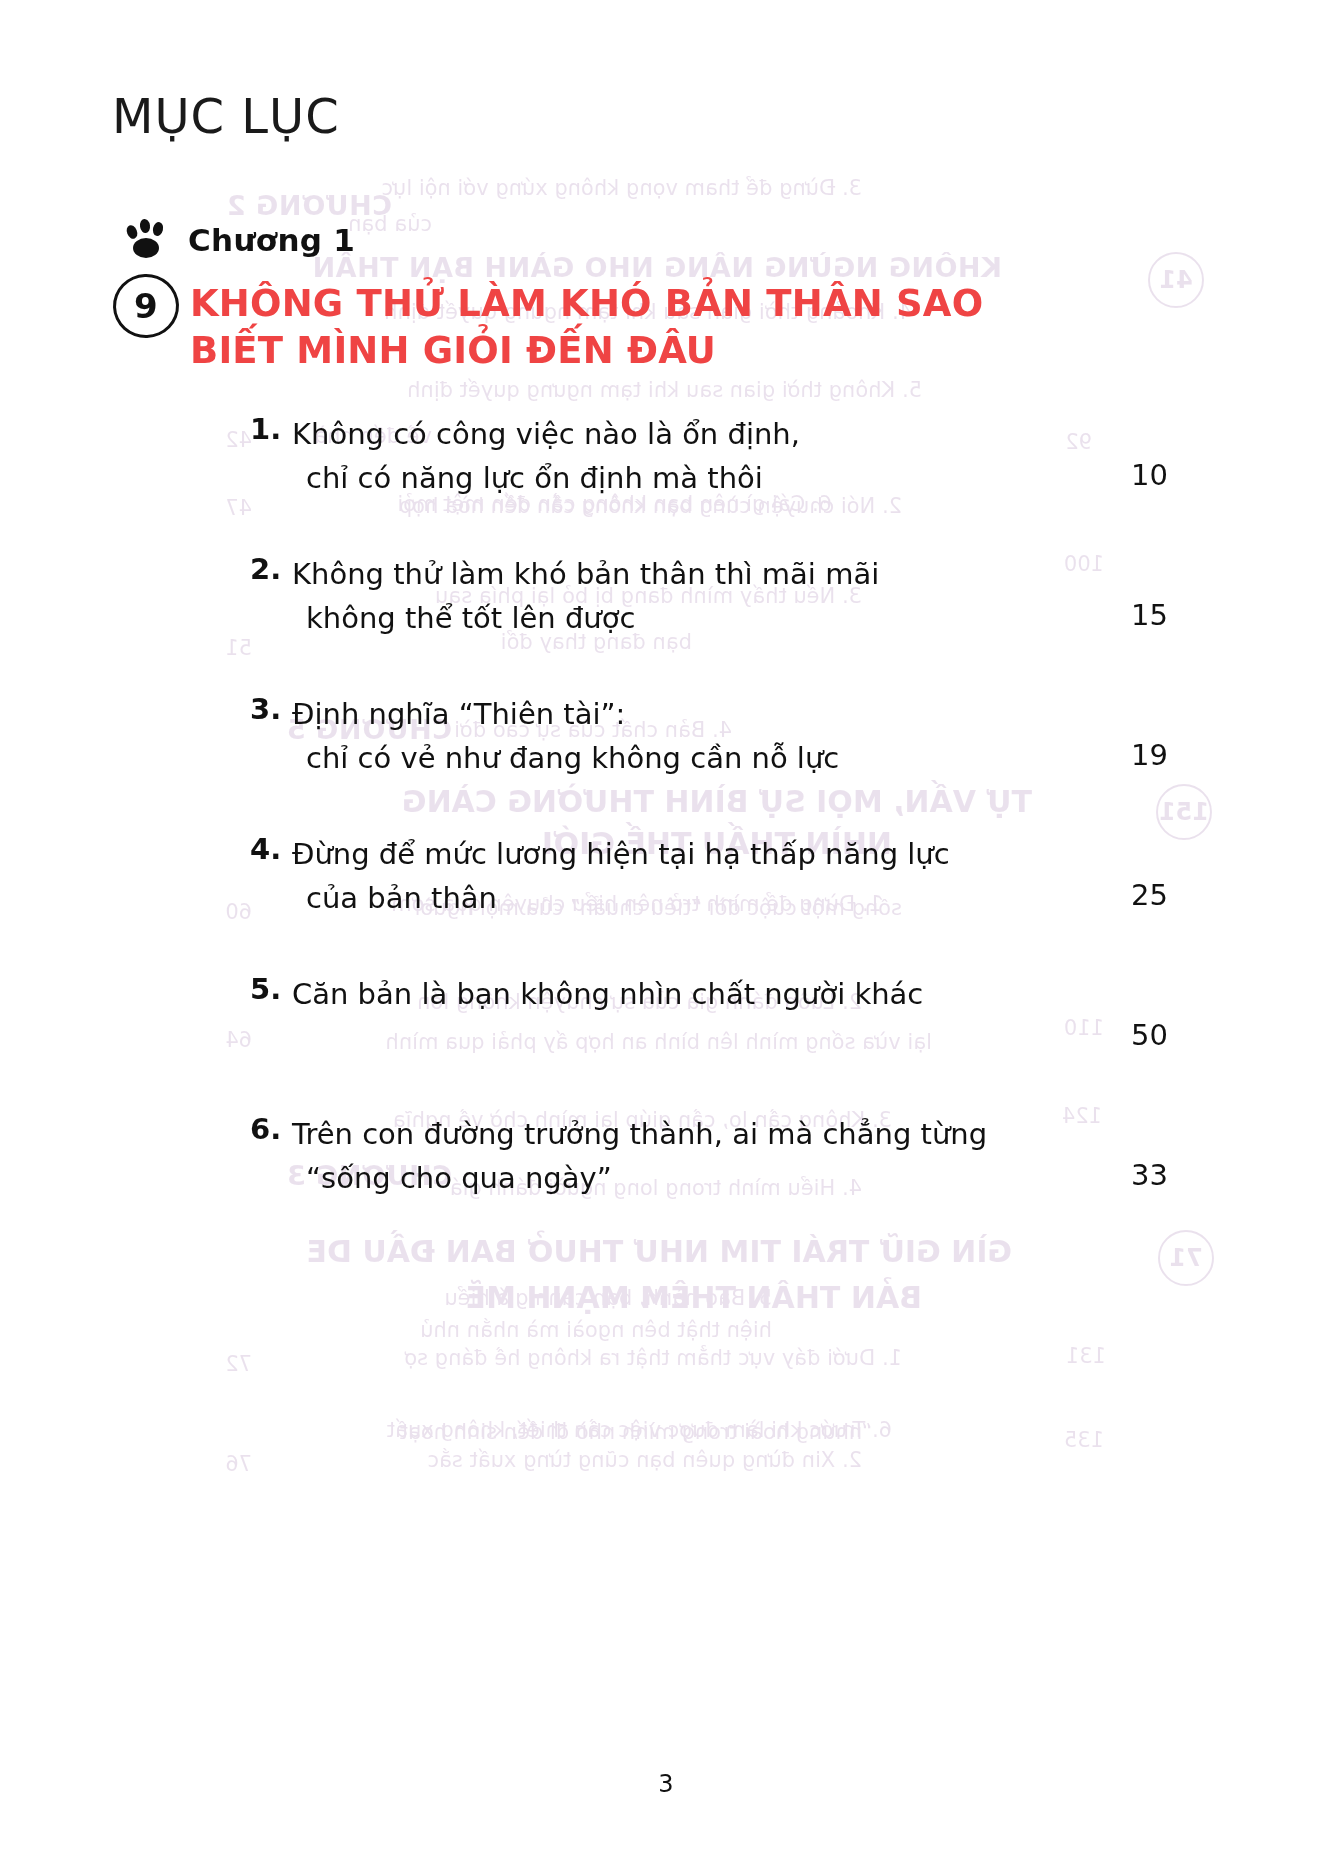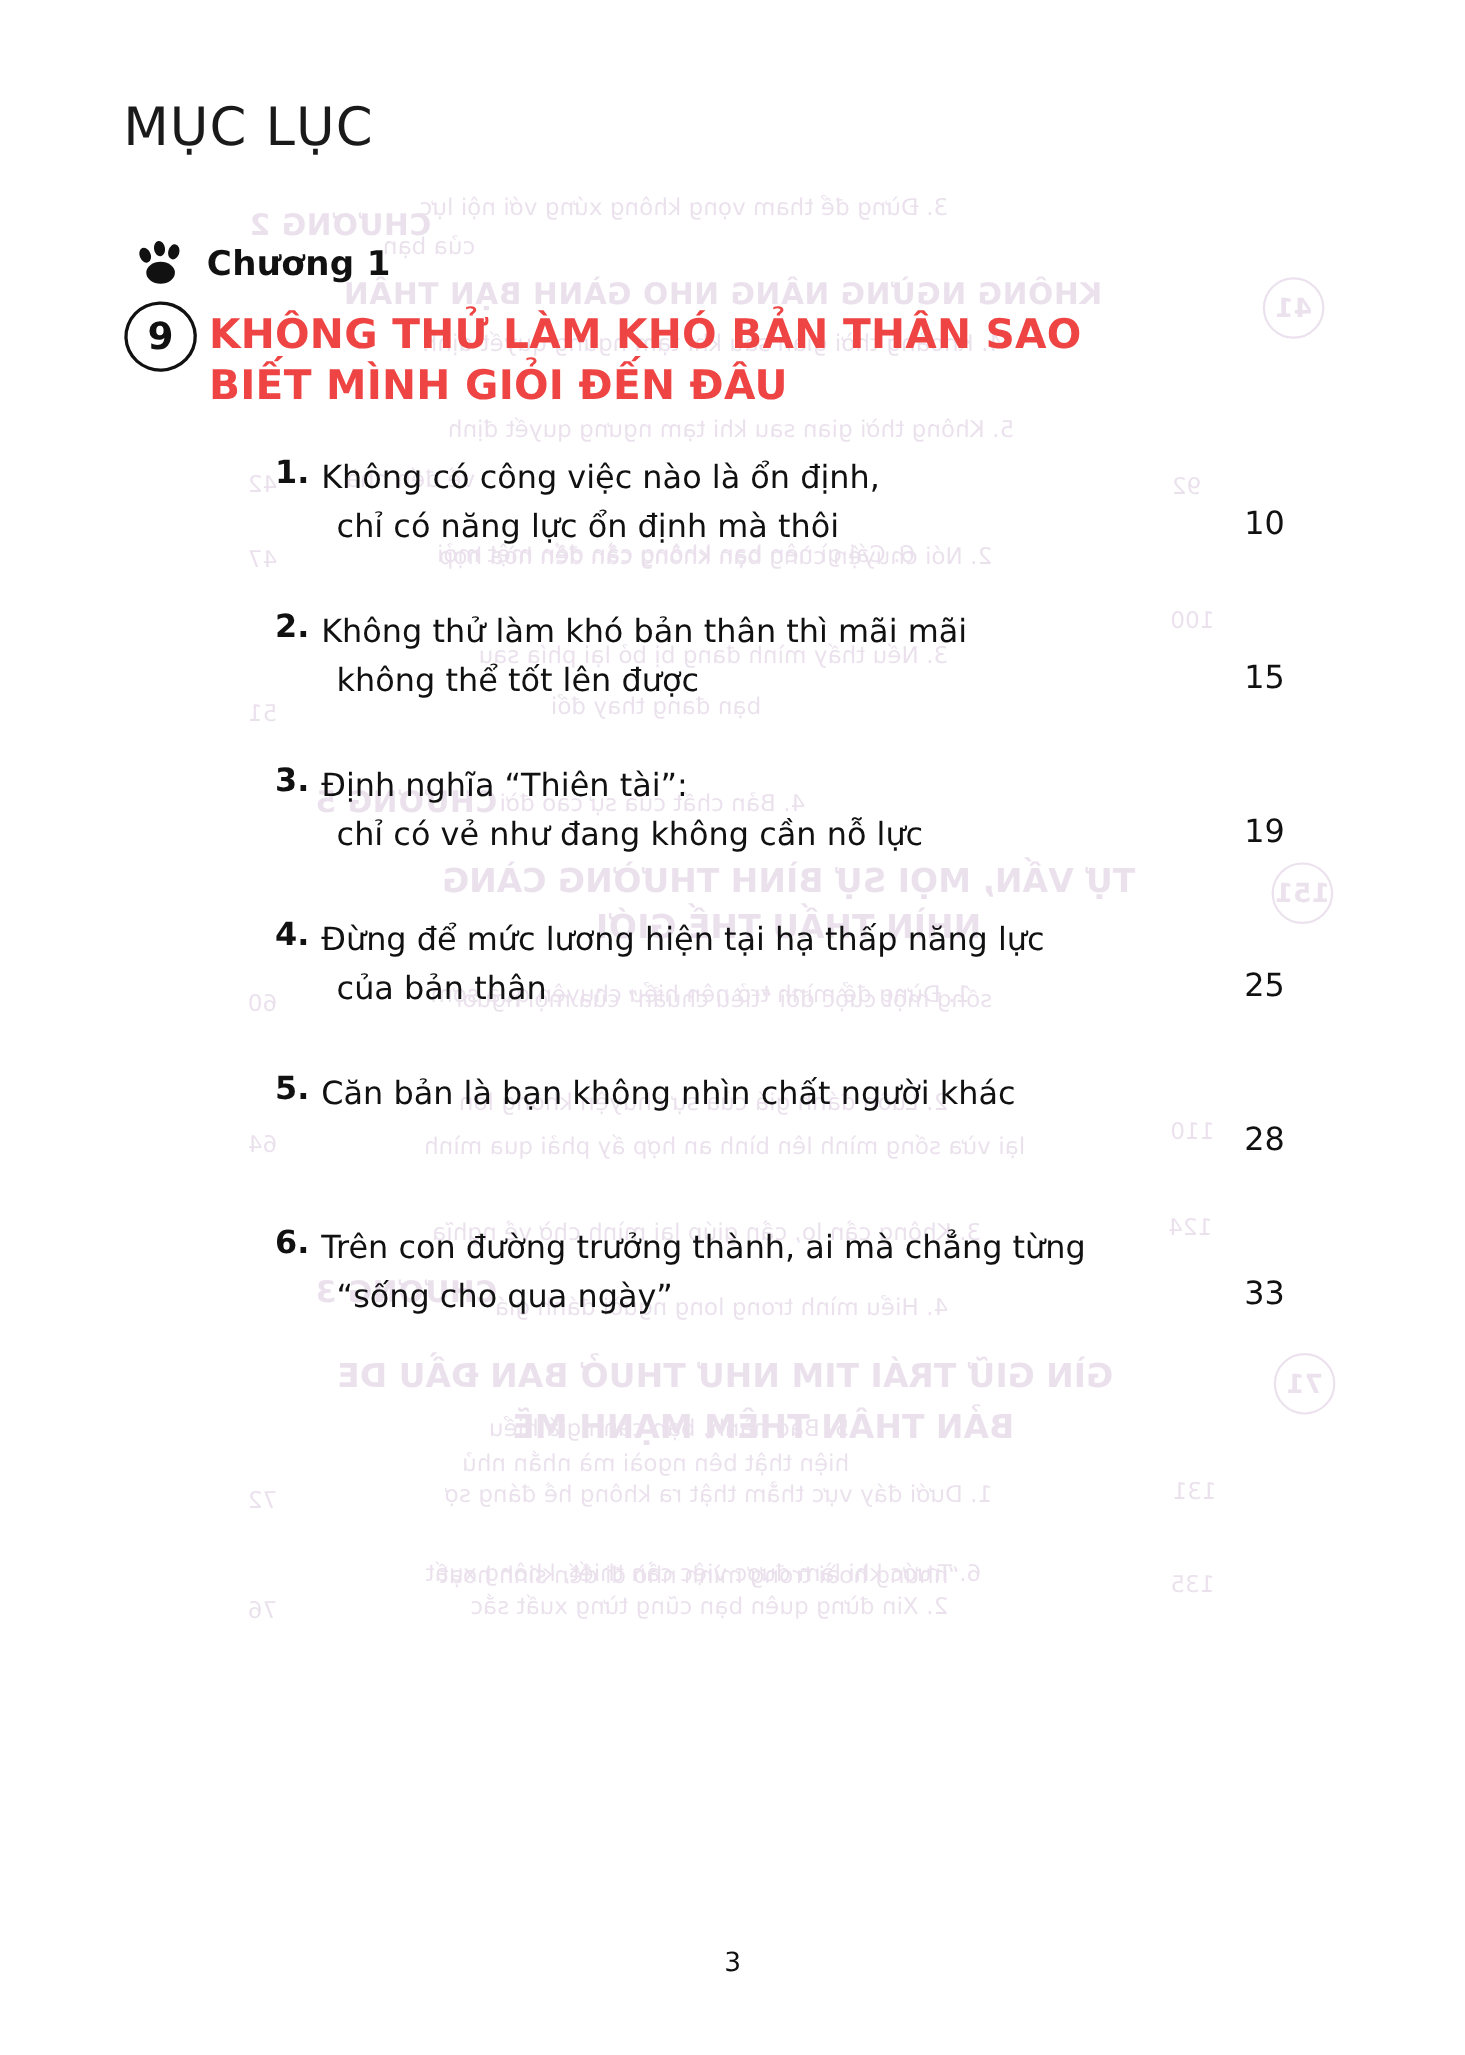--- a/index.html
+++ b/index.html
@@ -301,21 +301,21 @@
         <div class="line l2">của bản thân</div>
       </div>
       <div class="page-no">25</div>
     </div>
 
     <div class="toc-item">
       <div class="num">5.</div>
       <div class="lines">
         <div class="line">Căn bản là bạn không nhìn chất người khác</div>
       </div>
-      <div class="page-no">28</div>
+      <div class="page-no">50</div>
     </div>
 
     <div class="toc-item">
       <div class="num">6.</div>
       <div class="lines">
         <div class="line">Trên con đường trưởng thành, ai mà chẳng từng</div>
         <div class="line l2">“sống cho qua ngày”</div>
       </div>
       <div class="page-no">33</div>
     </div>

